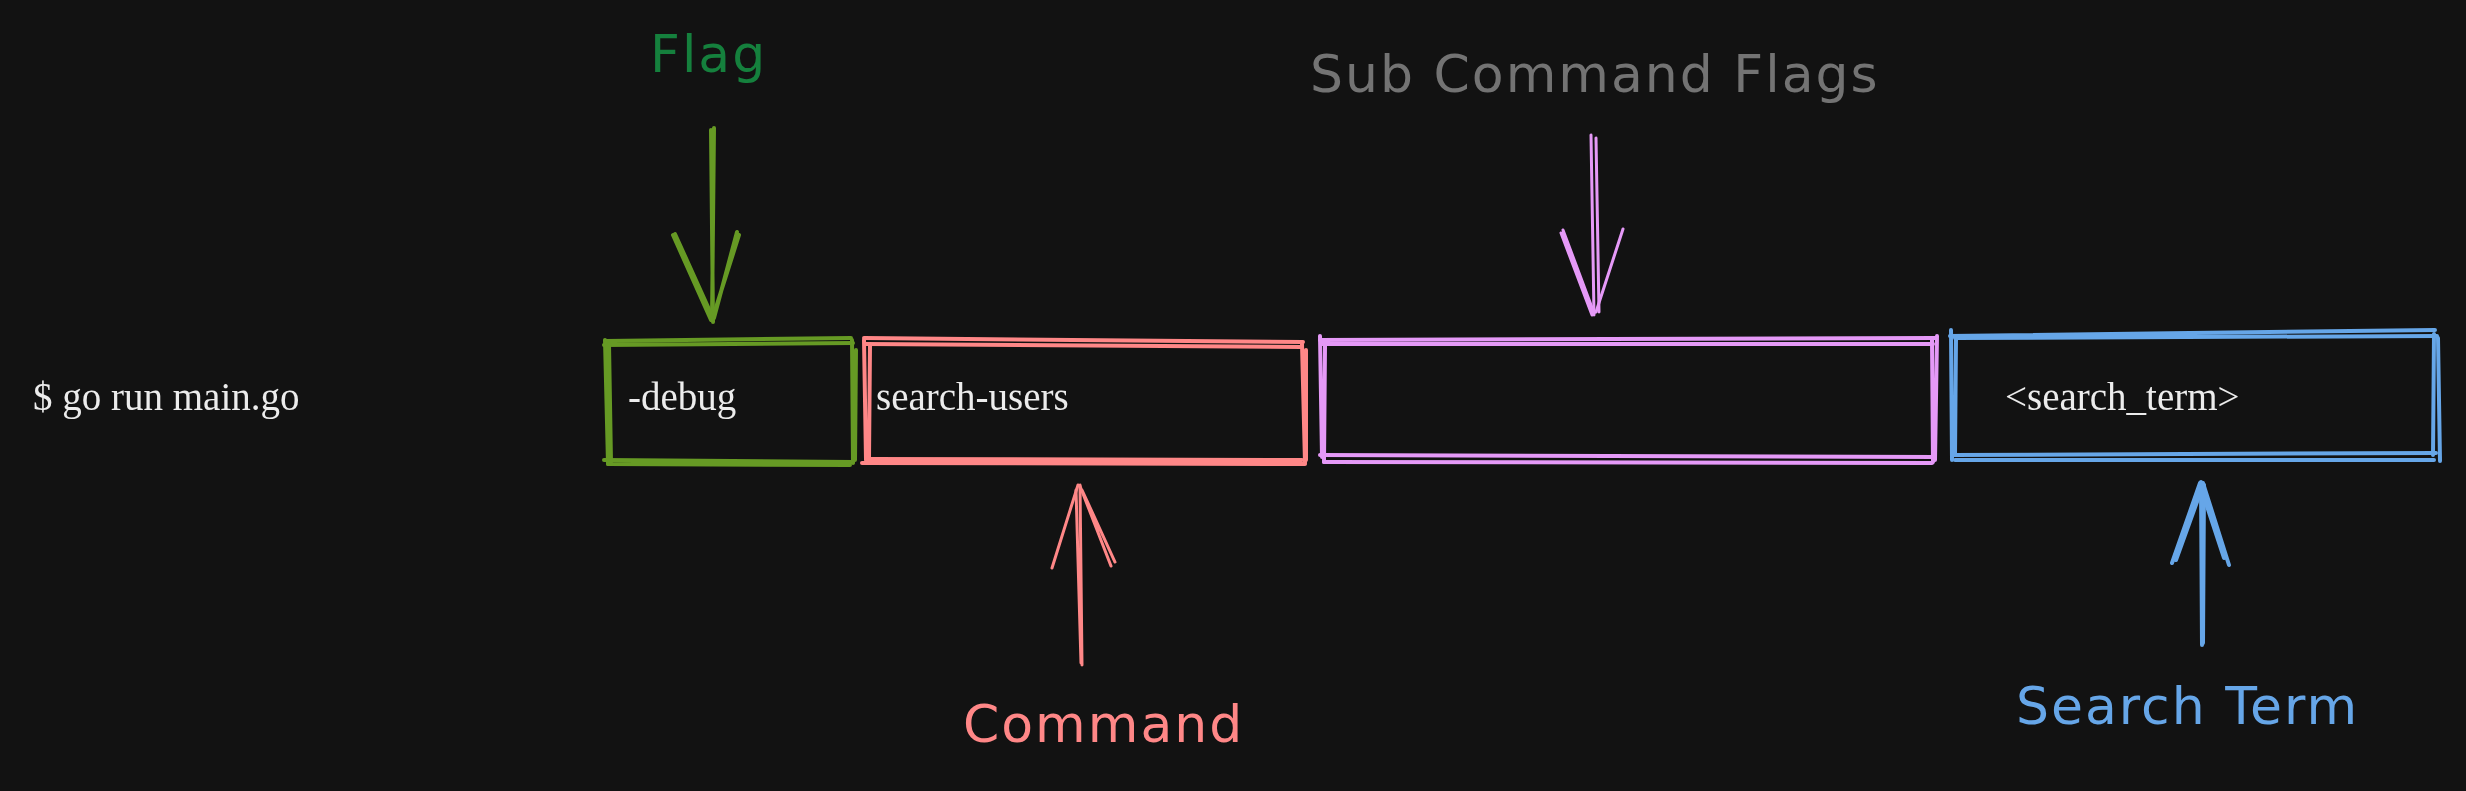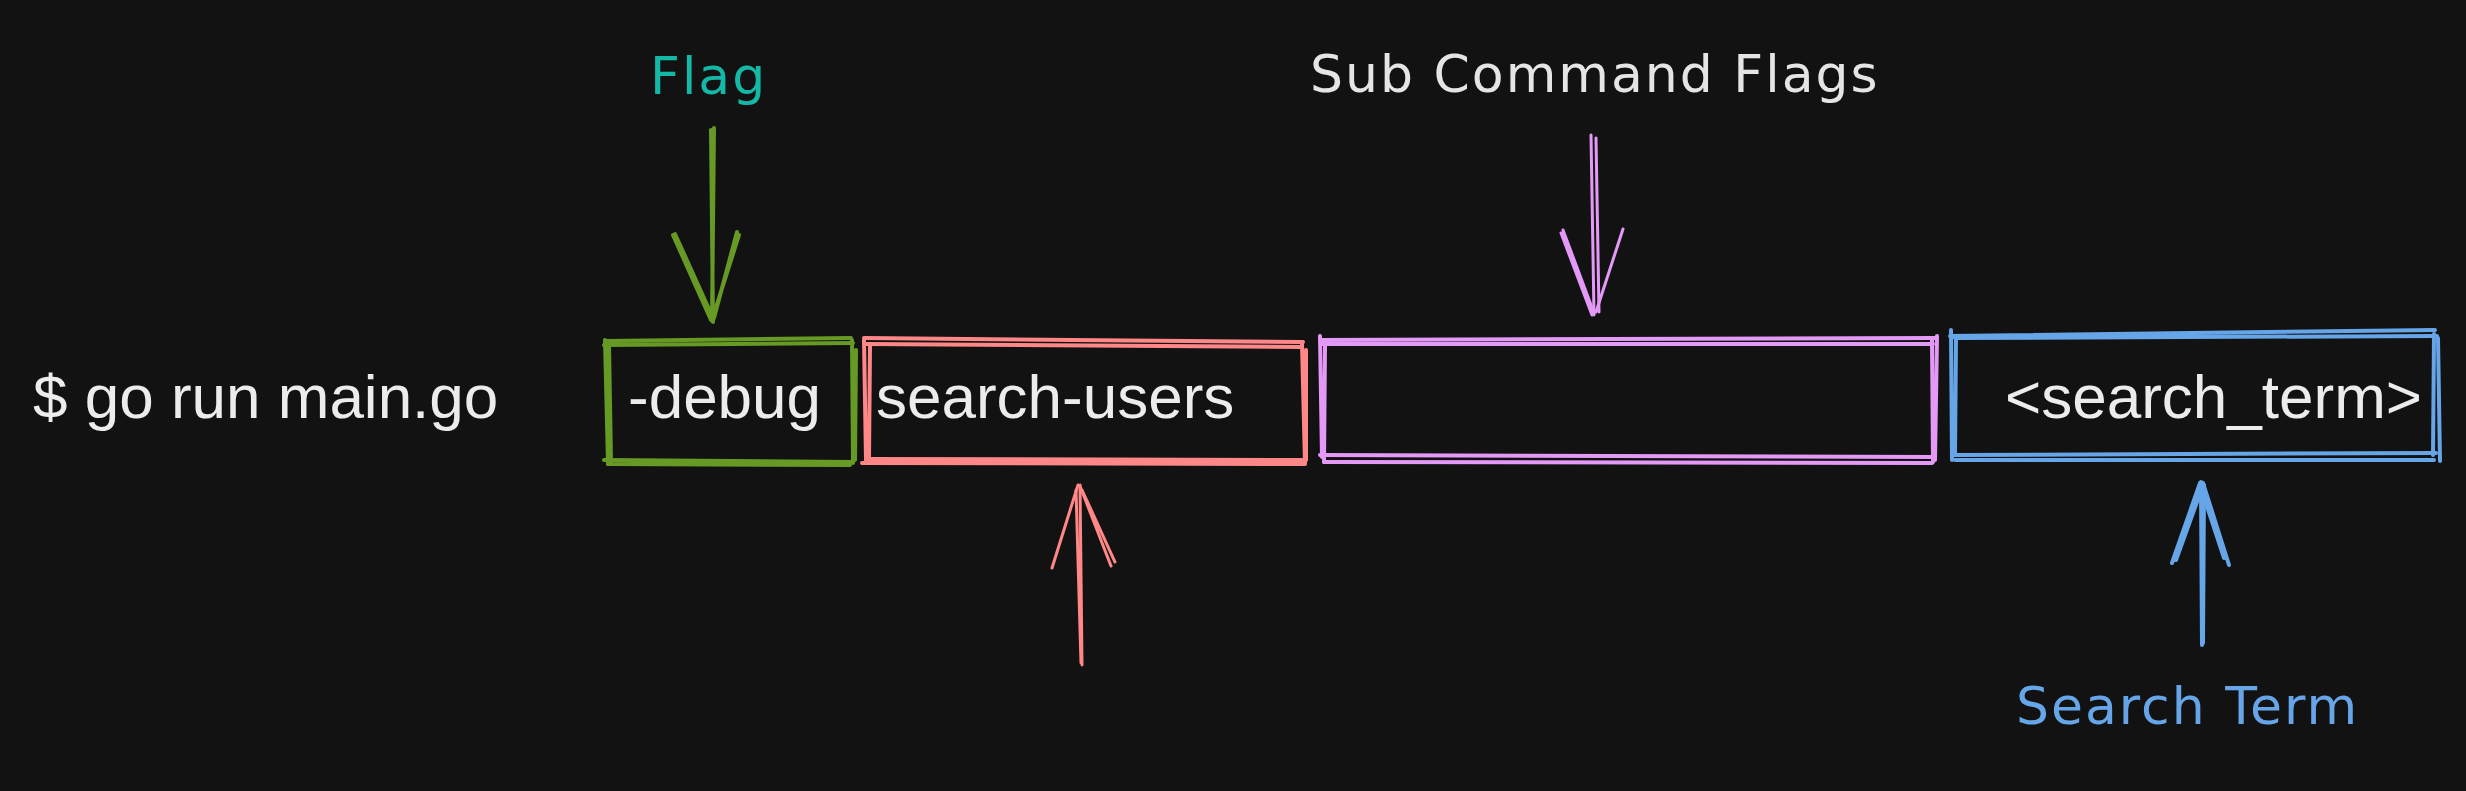--- a/index.html
+++ b/index.html
@@ -10,22 +10,22 @@
     .canvas {
       position: relative;
       width: 2466px;
       height: 791px;
       background: #121212;
       overflow: hidden;
     }
     .cmd {
       position: absolute;
       top: 362px;
-      font-family: Liberation Sans, sans-serif;
-      font-size: 62px;
+      font-family: Liberation Serif, serif;
+      font-size: 39px;
       line-height: 70px;
       color: #ececec;
       white-space: pre;
       letter-spacing: 0;
     }
     .label {
       position: absolute;
       font-family: "DejaVu Sans", "Liberation Sans", sans-serif;
       font-size: 52px;
       line-height: 64px;
@@ -99,17 +99,18 @@
       <path d="M2172 563 L2200 483 M2176 560 L2202 488"></path>
       <path d="M2229 565 L2203 483 M2224 558 L2201 488"></path>
     </g>
   </svg>
 
   <span class="cmd" style="left:33px;">$ go run main.go</span>
   <span class="cmd" style="left:876px;">search-users</span>
   <span class="cmd" style="left:628px;">-debug</span>
   <span class="cmd" style="left:1963px;margin-left:42px;">&lt;search_term&gt;</span>
 
-  <span class="label" style="left:650px; top:44px; color:#14b8a6;">Flag</span>
-  <span class="label" style="left:1310px; top:42px; color:#e5e5e5;">Sub Command Flags</span>
+  <span class="label" style="left:650px; top:22px; color:#15803d;">Flag</span>
+  <span class="label" style="left:1310px; top:42px; color:#737373;">Sub Command Flags</span>
+  <span class="label" style="left:963px; top:692px; color:#ff8787;">Command</span>
   <span class="label" style="left:2016px; top:674px; color:#66a6e8;">Search Term</span>
 
 </div>
 
 </body></html>

